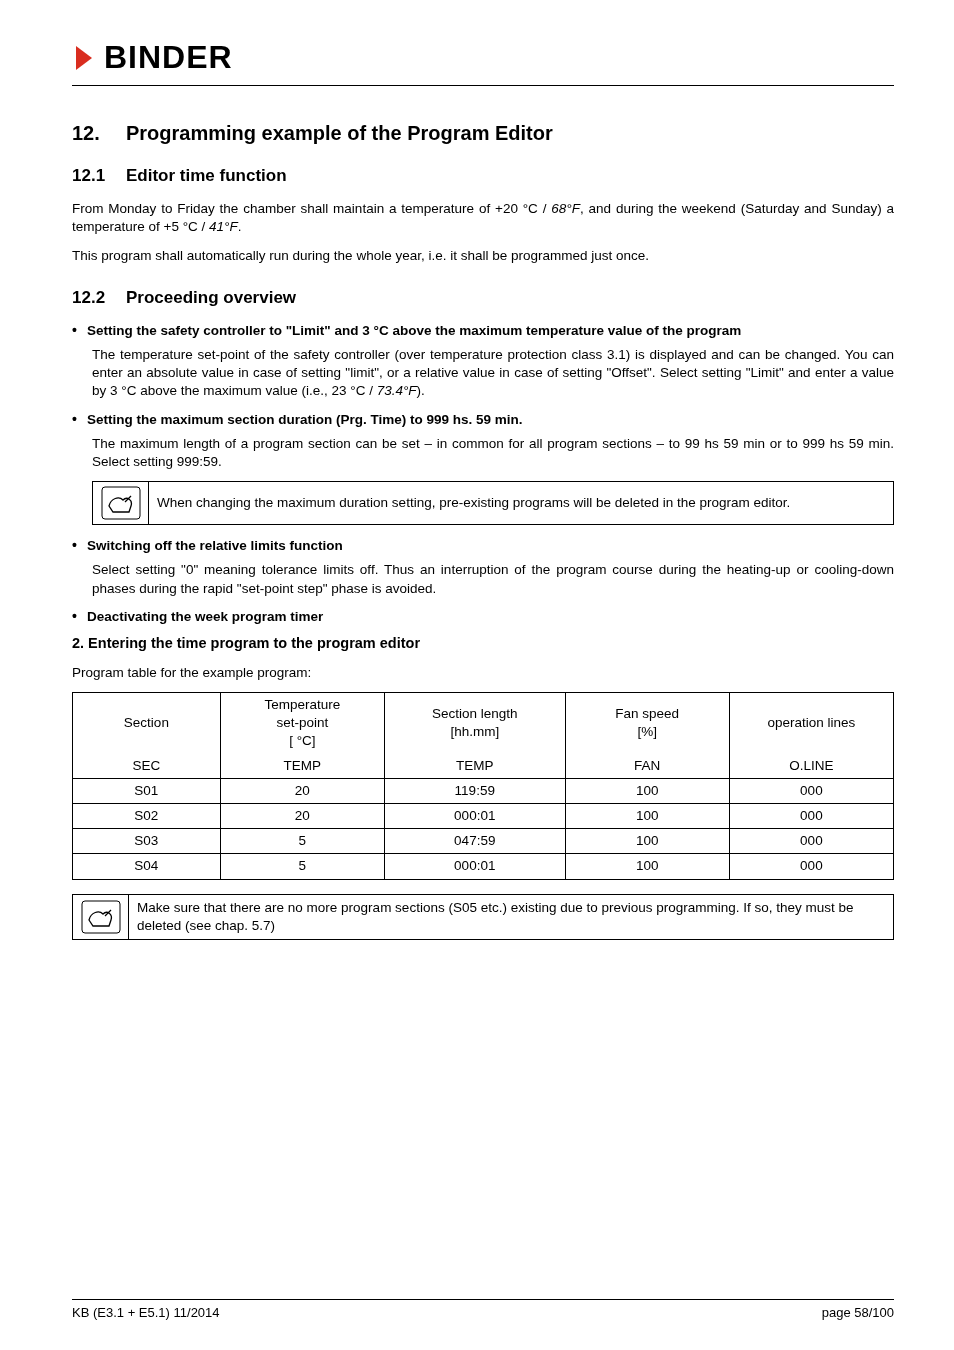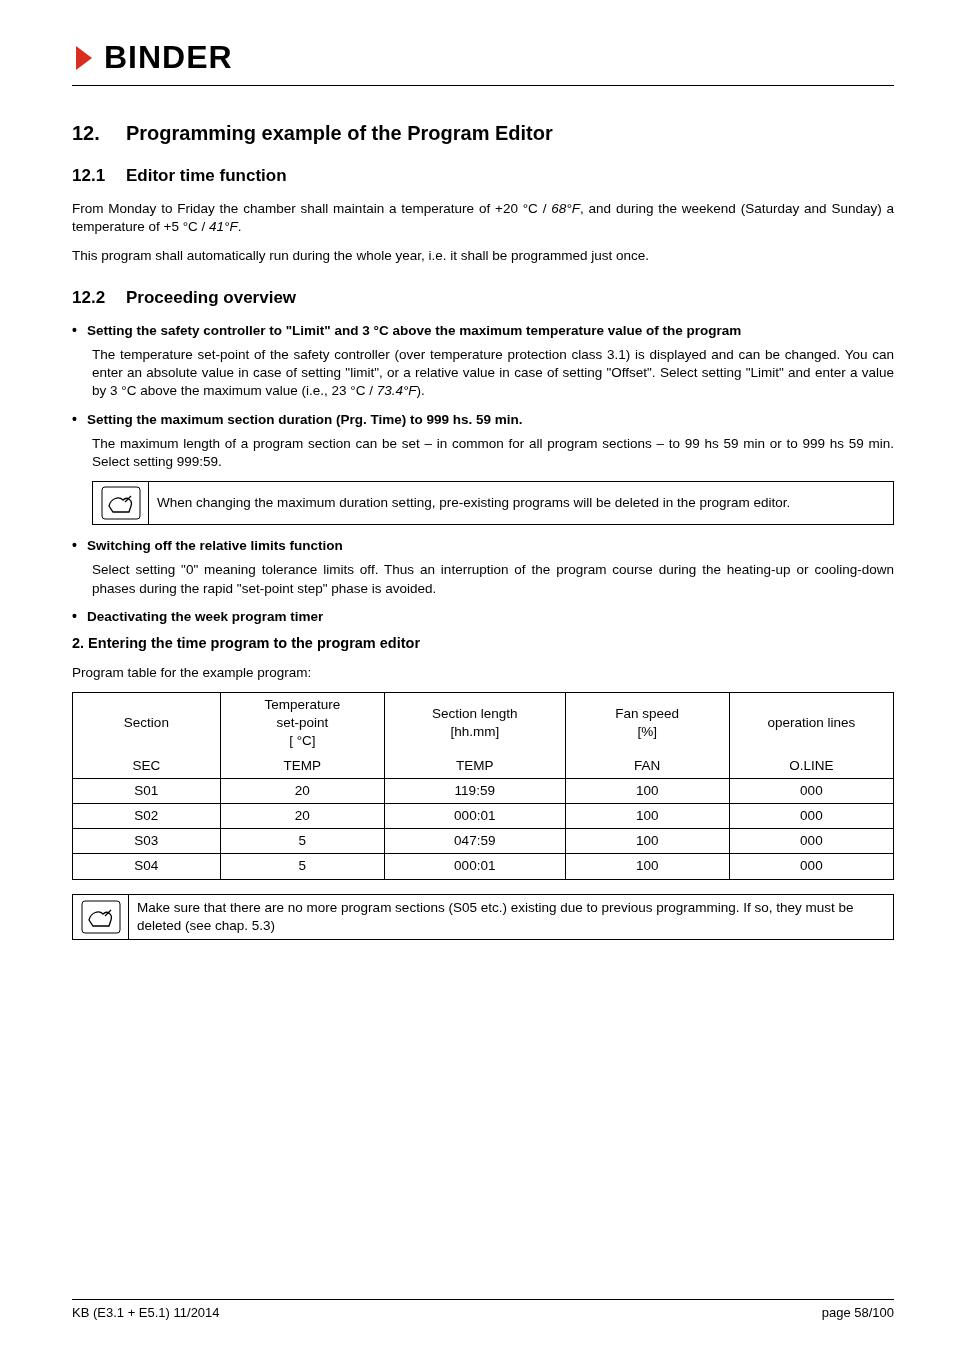--- a/index.html
+++ b/index.html
@@ -238,21 +238,21 @@
     </table>
 
   <div class="callout full">
     <div class="icon">
       <svg width="40" height="34" viewBox="0 0 40 34">
         <rect x="1" y="1" width="38" height="32" rx="3" fill="none" stroke="#000" stroke-width="1"></rect>
         <path d="M8 20 C10 12, 18 10, 22 14 C26 10, 32 14, 30 20 L28 26 L12 26 Z" fill="none" stroke="#000" stroke-width="1.3"></path>
         <path d="M30 10 L24 16" stroke="#000" stroke-width="1.3" fill="none"></path>
       </svg>
     </div>
-    <div class="msg">Make sure that there are no more program sections (S05 etc.) existing due to previous programming. If so, they must be deleted (see chap. 5.3)</div>
+    <div class="msg">Make sure that there are no more program sections (S05 etc.) existing due to previous programming. If so, they must be deleted (see chap. 5.7)</div>
   </div>
 </div>
 
 <div class="footer">
   <hr>
   <div class="footer-row">
     <span>KB (E3.1 + E5.1) 11/2014</span>
     <span>page 58/100</span>
   </div>
 </div>

